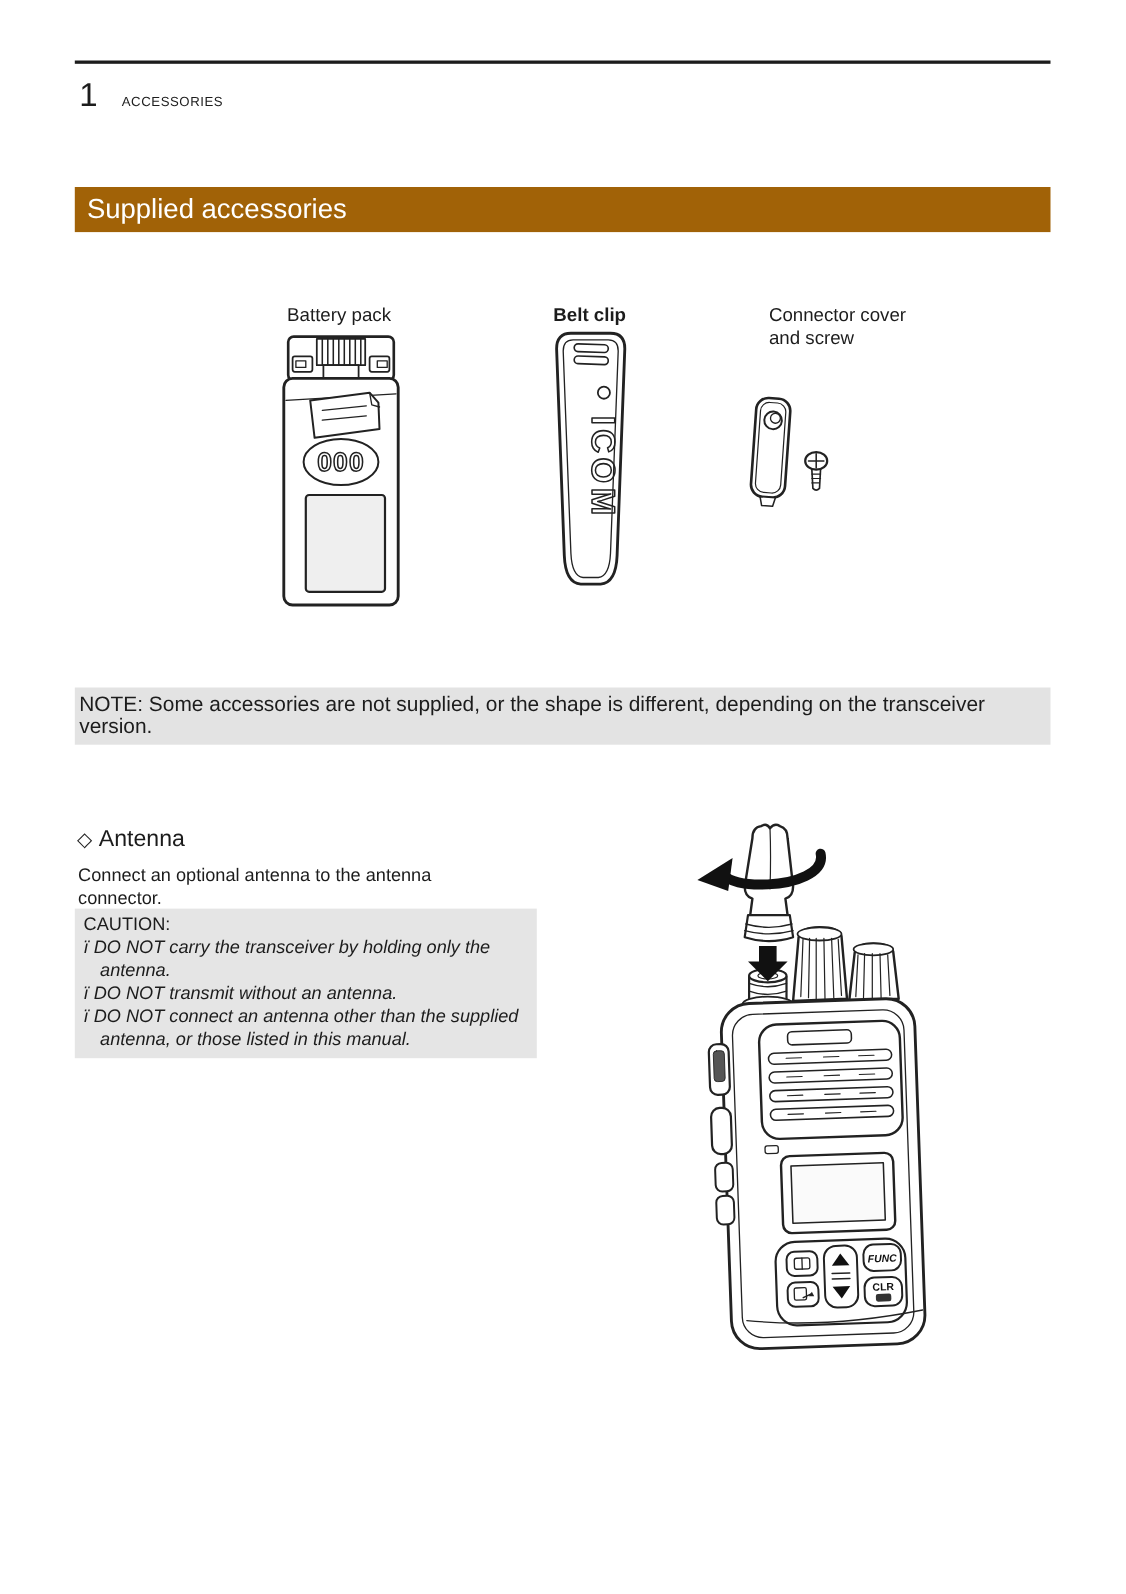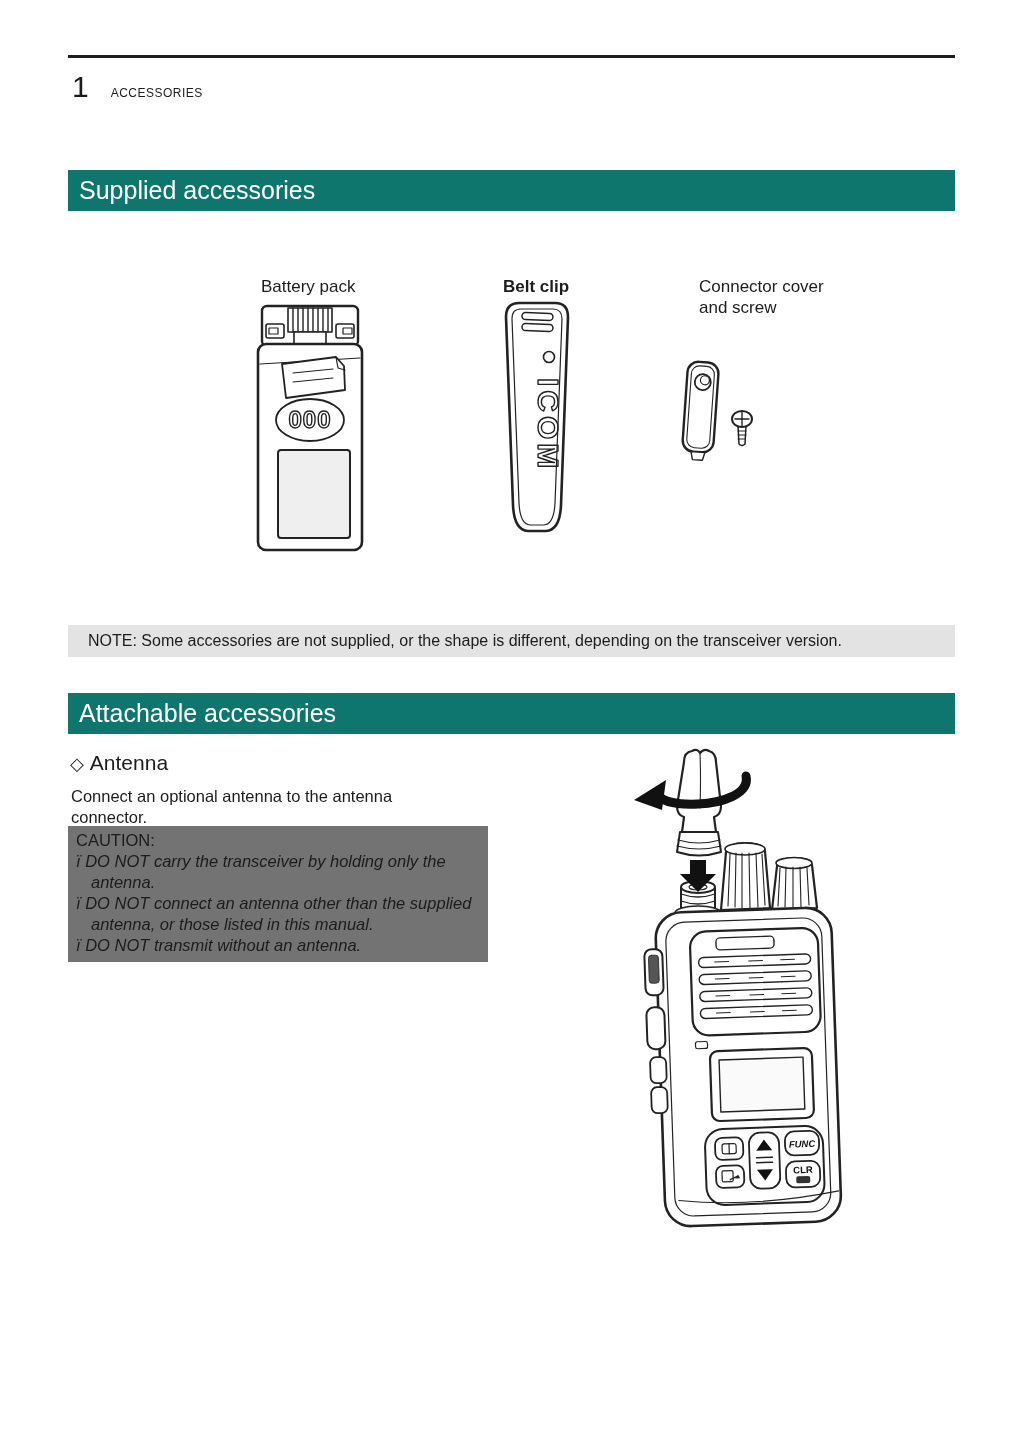--- a/index.html
+++ b/index.html
@@ -15,50 +15,50 @@
   .top-rule{
     position:absolute;left:68px;top:55px;width:887px;height:3px;background:#1c1c1c;
   }
   .chapter-header{
     position:absolute;left:72px;top:70px;display:flex;align-items:baseline;
   }
   .chapter-num{font-size:30px;line-height:34px;}
   .chapter-title{font-size:12px;letter-spacing:0.5px;margin-left:22px;}
   .banner{
     position:absolute;left:68px;width:887px;height:41px;
-    background:#0f766e;color:#ffffff;
+    background:#a16207;color:#ffffff;
     font-size:25px;line-height:41px;
     padding-left:11px;box-sizing:border-box;
     white-space:nowrap;
   }
   .banner-supplied{top:170px;}
   .banner-attachable{top:693px;}
   .fig-label{position:absolute;font-size:17px;line-height:21px;}
   .label-battery{left:261px;top:276px;}
   .label-belt{left:503px;top:276px;font-weight:bold;}
   .label-connector{left:651px;top:276px;width:145px;margin-left:48px;}
   .battery-svg{position:absolute;left:248px;top:296px;}
   .belt-svg{position:absolute;left:492px;top:300px;}
   .connector-svg{position:absolute;left:672px;top:358px;}
   .note-box{
     position:absolute;left:68px;top:625px;width:887px;
-    background:#e3e3e3;font-size:16px;line-height:20px;
-    padding:6px 20px;box-sizing:border-box;
+    background:#e3e3e3;font-size:19px;line-height:20px;
+    padding:6px 4px;box-sizing:border-box;
   }
   .antenna-heading{
     position:absolute;left:70px;top:751px;font-size:21px;line-height:24px;text-align:right;
   }
   .antenna-heading .diamond{font-size:18px;margin-right:6px;}
   .antenna-body{
     position:absolute;left:71px;top:786px;width:370px;
     font-size:16.5px;line-height:21px;
   }
   .caution-box{
     position:absolute;left:68px;top:826px;width:420px;
-    background:#737373;
+    background:#e5e5e5;
     font-size:16.5px;line-height:21px;
     padding:4px 8px 6px 8px;box-sizing:border-box;
   }
   .caution-item{padding-left:15px;text-indent:-15px;font-style:italic;}
   .radio-svg{position:absolute;left:622px;top:748px;}
   .footer{
     position:absolute;left:0;top:1378px;width:1024px;
     text-align:center;font-size:16px;
   }
   svg{overflow:visible;}
@@ -134,33 +134,32 @@
         <ellipse cx="70" cy="61" rx="10" ry="8" stroke-width="2"></ellipse>
         <path stroke-width="1.4" fill="none" d="M63 61 h14 M70 54.5 v13"></path>
       </g>
     </g>
   </svg>
 
   <div class="note-box">
     <span>NOTE: Some accessories are not supplied, or the shape is different, depending on the transceiver version.</span>
   </div>
 
-  <div class="banner banner-attachable">Attachable accessories</div>
 
   <div class="antenna-heading">
     <span class="diamond">◇</span><span>Antenna</span>
   </div>
 
   <div class="antenna-body">Connect an optional antenna to the antenna connector.</div>
 
   <div class="caution-box">
     <div class="caution-title">CAUTION:</div>
     <div class="caution-item">ï DO NOT carry the transceiver by holding only the antenna.</div>
+    <div class="caution-item">ï DO NOT transmit without an antenna.</div>
     <div class="caution-item">ï DO NOT connect an antenna other than the supplied antenna, or those listed in this manual.</div>
-    <div class="caution-item">ï DO NOT transmit without an antenna.</div>
   </div>
 
   <svg class="radio-svg" width="270" height="495" viewBox="0 0 270 495">
     <g stroke="#222" fill="#fff" stroke-linejoin="round" stroke-linecap="round">
 
       <g>
         <path stroke-width="2.2" d="M104 104 Q106 95 123 95 Q141 95 143 103 L148 160 L99 162 Z"></path>
         <ellipse cx="123" cy="101" rx="20" ry="6" stroke-width="1.6"></ellipse>
         <path stroke-width="1.1" fill="none" d="M108 106 L106 158 M114 105 L113 159 M120 105 L120 160 M127 105 L128 160 M134 105 L136 159 M140 106 L143 157"></path>
       </g>

